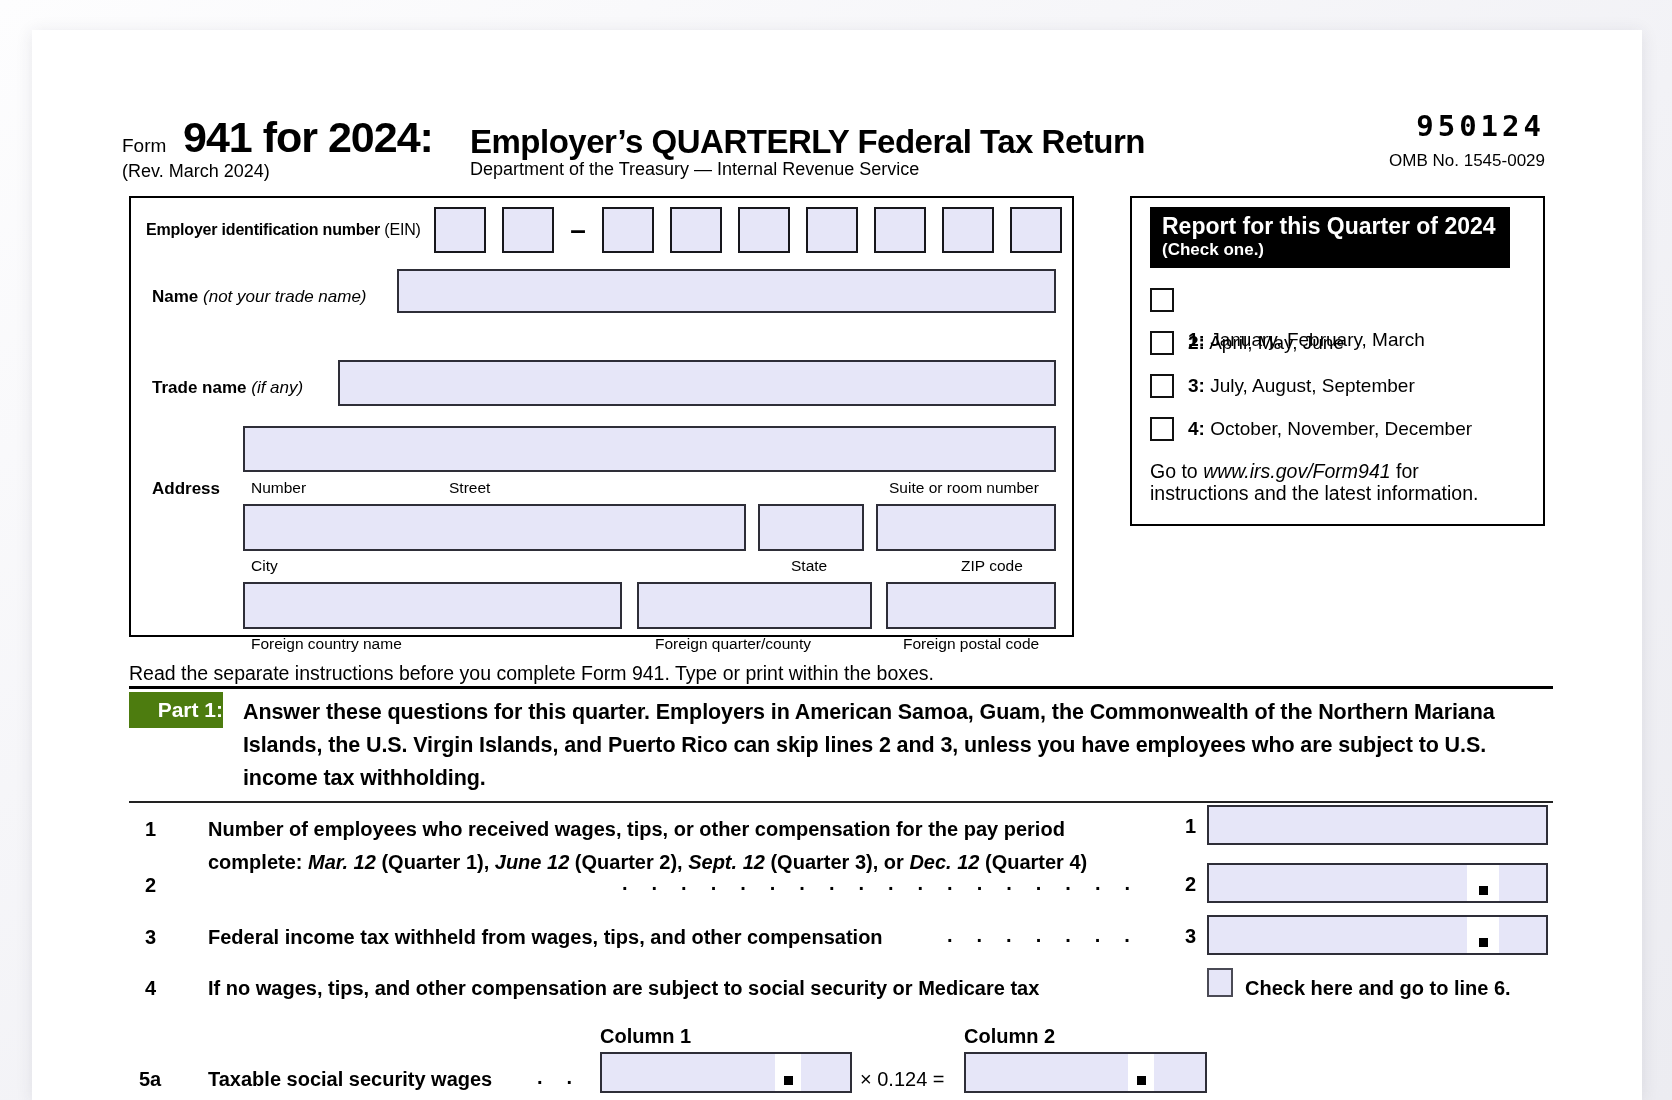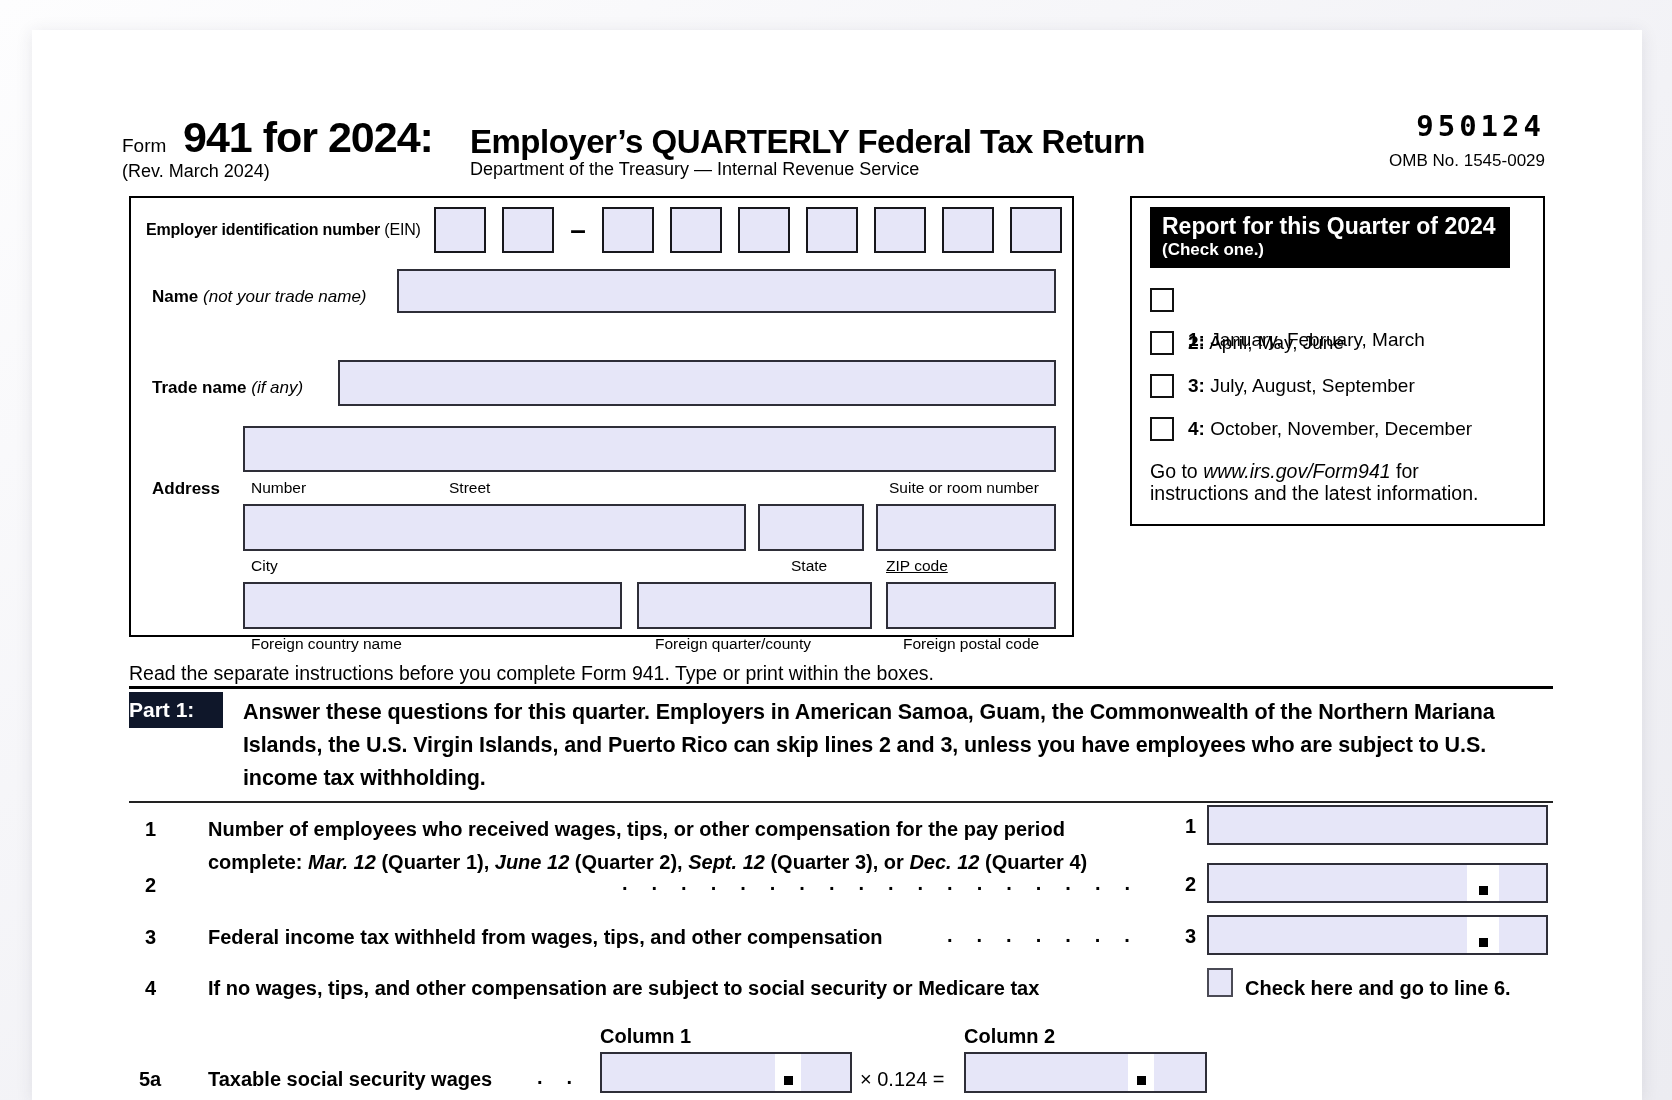--- a/index.html
+++ b/index.html
@@ -34,21 +34,21 @@
   
   .blackbar{position:absolute;background:#000;color:#fff;box-sizing:border-box;}
   .qp-title{font-size:23px;font-weight:bold;}
   .qp-sub{font-size:17px;font-weight:bold;}
   .checkbox{position:absolute;background:#fff;border:2px solid #111;box-sizing:border-box;width:24px;height:24px;}
   .qp-opt{font-size:19px;}
   .qp-goto{font-size:19.5px;}
   
   .readline{font-size:19.5px;}
   .rule{position:absolute;background:#000;}
-  .part1-label{font-size:21px;font-weight:bold;color:#fff;background:#0f172a;text-align:left;line-height:36px;}
+  .part1-label{font-size:21px;font-weight:bold;color:#fff;background:#4d7c0f;text-align:right;line-height:36px;}
   .part1-head{font-size:21.5px;font-weight:bold;line-height:33px;white-space:normal;letter-spacing:-0.1px;}
   .linetext{font-size:20px;font-weight:bold;}
   .linenum{font-size:20px;font-weight:bold;}
   .leader{letter-spacing:24px;font-weight:bold;font-size:20px;overflow:hidden;}
   .colhead{font-size:20px;font-weight:bold;}
   .mult{font-size:20px;}
   .check4{position:absolute;background:var(--input-fill,#e6e6f8);border:2px solid #4a4a55;box-sizing:border-box;width:26px;height:29px;}
 </style>
 </head>
 <body>
@@ -87,21 +87,21 @@
   <div class="input" style="left:211px;top:396px;width:813px;height:46px;"></div>
   <span class="abs sublabel" style="left:219px;top:449px;">Number</span>
   <span class="abs sublabel" style="left:417px;top:449px;">Street</span>
   <span class="abs sublabel" style="left:857px;top:449px;">Suite or room number</span>
 
   <div class="input" style="left:211px;top:474px;width:503px;height:47px;"></div>
   <div class="input" style="left:726px;top:474px;width:106px;height:47px;"></div>
   <div class="input" style="left:844px;top:474px;width:180px;height:47px;"></div>
   <span class="abs sublabel" style="left:219px;top:527px;">City</span>
   <span class="abs sublabel" style="left:759px;top:527px;">State</span>
-  <span class="abs sublabel" style="left:854px;top:527px;text-decoration:underline;">ZIP code</span>
+  <span class="abs sublabel" style="left:929px;top:527px;">ZIP code</span>
 
   <div class="input" style="left:211px;top:552px;width:379px;height:47px;"></div>
   <div class="input" style="left:605px;top:552px;width:235px;height:47px;"></div>
   <div class="input" style="left:854px;top:552px;width:170px;height:47px;"></div>
   <span class="abs sublabel" style="left:219px;top:605px;">Foreign country name</span>
   <span class="abs sublabel" style="left:623px;top:605px;">Foreign quarter/county</span>
   <span class="abs sublabel" style="left:871px;top:605px;">Foreign postal code</span>
 
   <div class="frame" style="left:1098px;top:166px;width:415px;height:330px;"></div>
   <div class="blackbar" style="left:1118px;top:177px;width:360px;height:61px;padding:6px 0 0 12px;">

